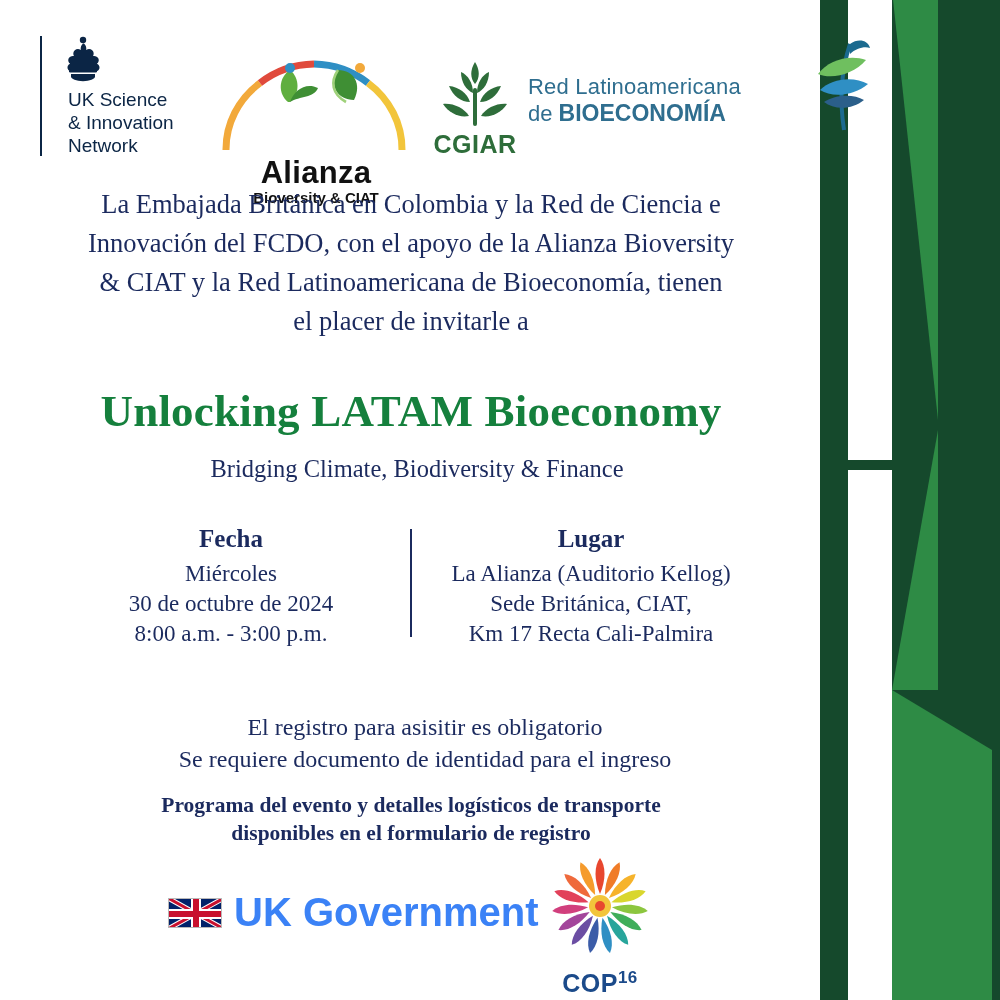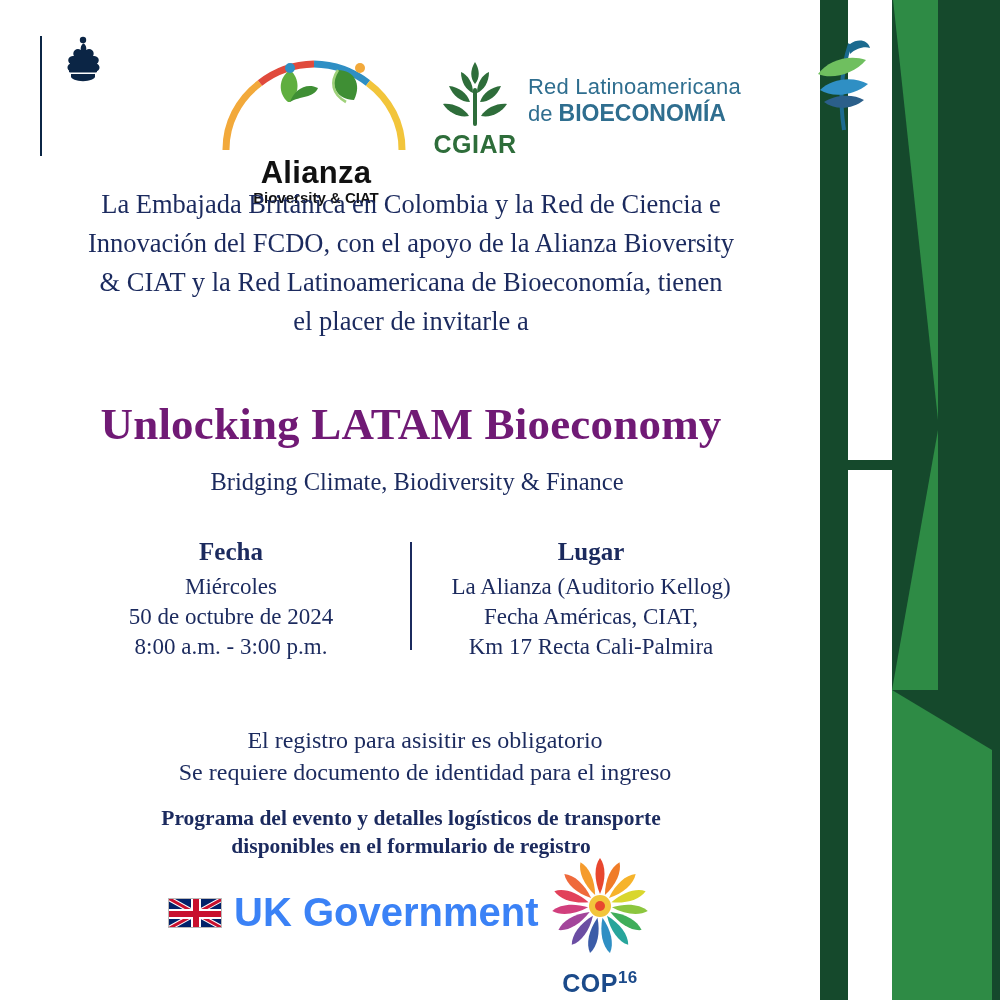--- a/index.html
+++ b/index.html
@@ -138,24 +138,24 @@
     text-align: center;
     color: #1b2a5e;
   }
   .intro {
     font-size: 26.5px;
     line-height: 39px;
     color: #1b2a5e;
     padding: 0 87px;
   }
   .title {
-    margin-top: 57px;
+    margin-top: 44px;
     font-size: 45px;
     font-weight: 700;
-    color: #701a75;
+    color: #15803d;
     letter-spacing: .2px;
   }
   .subtitle {
     margin-top: 18px;
     font-size: 24.5px;
     color: #1b2a5e;
     padding-left: 12px;
   }
 
   
@@ -275,20 +275,25 @@
       <div style="position:relative; padding-left:14px;">
         <div class="uksin-rule"></div>
         <svg class="crown" viewBox="0 0 42 46">
           <g fill="#0b2545">
             <circle cx="21" cy="4" r="3.2"></circle>
             <path d="M21 7.5c-2 2-2.6 4.2-2.2 6.4-2.1-1.2-4.4-1-6 .4-1.7 1.5-1.9 3.8-.9 5.7-2.3-.4-4.4.6-5.3 2.5-.9 1.9-.2 4 1.5 5.3-2 .9-3 2.8-2.5 4.7.5 1.9 2.4 3.1 4.6 3h22.6c2.2.1 4.1-1.1 4.6-3 .5-1.9-.5-3.8-2.5-4.7 1.7-1.3 2.4-3.4 1.5-5.3-.9-1.9-3-2.9-5.3-2.5 1-1.9.8-4.2-.9-5.7-1.6-1.4-3.9-1.6-6-.4.4-2.2-.2-4.4-2.2-6.4z"></path>
             <rect x="7" y="33" width="28" height="3.4" rx="1.2"></rect>
             <path d="M9 38h24v2.6c0 2.6-5.4 4.6-12 4.6S9 43.2 9 40.6z"></path>
           </g>
         </svg>
+        <div class="uksin-text">
+          <div>UK Science</div>
+          <div>&amp; Innovation</div>
+          <div>Network</div>
+        </div>
       </div>
     </div>
 
     <div class="logo logo-alianza">
       <div class="alianza-arc">
         <svg width="196" height="105" viewBox="0 0 196 105">
           <path d="M10 100 A 88 84 0 0 1 44 33" fill="none" stroke="#f2a93b" stroke-width="7"></path>
           <path d="M44 33 A 88 84 0 0 1 98 14" fill="none" stroke="#e04a3c" stroke-width="7"></path>
           <path d="M98 14 A 88 84 0 0 1 152 33" fill="none" stroke="#2f8fc4" stroke-width="7"></path>
           <path d="M152 33 A 88 84 0 0 1 186 100" fill="none" stroke="#f2c53b" stroke-width="7"></path>
@@ -346,28 +351,28 @@
   <div class="content">
     <div class="intro">La Embajada Británica en Colombia y la Red de Ciencia e Innovación del FCDO, con el apoyo de la Alianza Bioversity &amp; CIAT y la Red Latinoamericana de Bioeconomía, tienen el placer de invitarle a</div>
 
     <div class="title">Unlocking LATAM Bioeconomy</div>
     <div class="subtitle">Bridging Climate, Biodiversity &amp; Finance</div>
 
     <div class="details">
       <div class="detail-col">
         <div class="detail-head">Fecha</div>
         <div class="detail-line">Miércoles</div>
-        <div class="detail-line">50 de octubre de 2024</div>
+        <div class="detail-line">30 de octubre de 2024</div>
         <div class="detail-line">8:00 a.m. - 3:00 p.m.</div>
       </div>
       <div class="divider"></div>
       <div class="detail-col">
         <div class="detail-head">Lugar</div>
         <div class="detail-line">La Alianza (Auditorio Kellog)</div>
-        <div class="detail-line">Fecha Américas, CIAT,</div>
+        <div class="detail-line">Sede Británica, CIAT,</div>
         <div class="detail-line">Km 17 Recta Cali-Palmira</div>
       </div>
     </div>
 
     <div class="notice">
       <div>El registro para asisitir es obligatorio</div>
       <div>Se requiere documento de identidad para el ingreso</div>
     </div>
 
     <div class="program">

